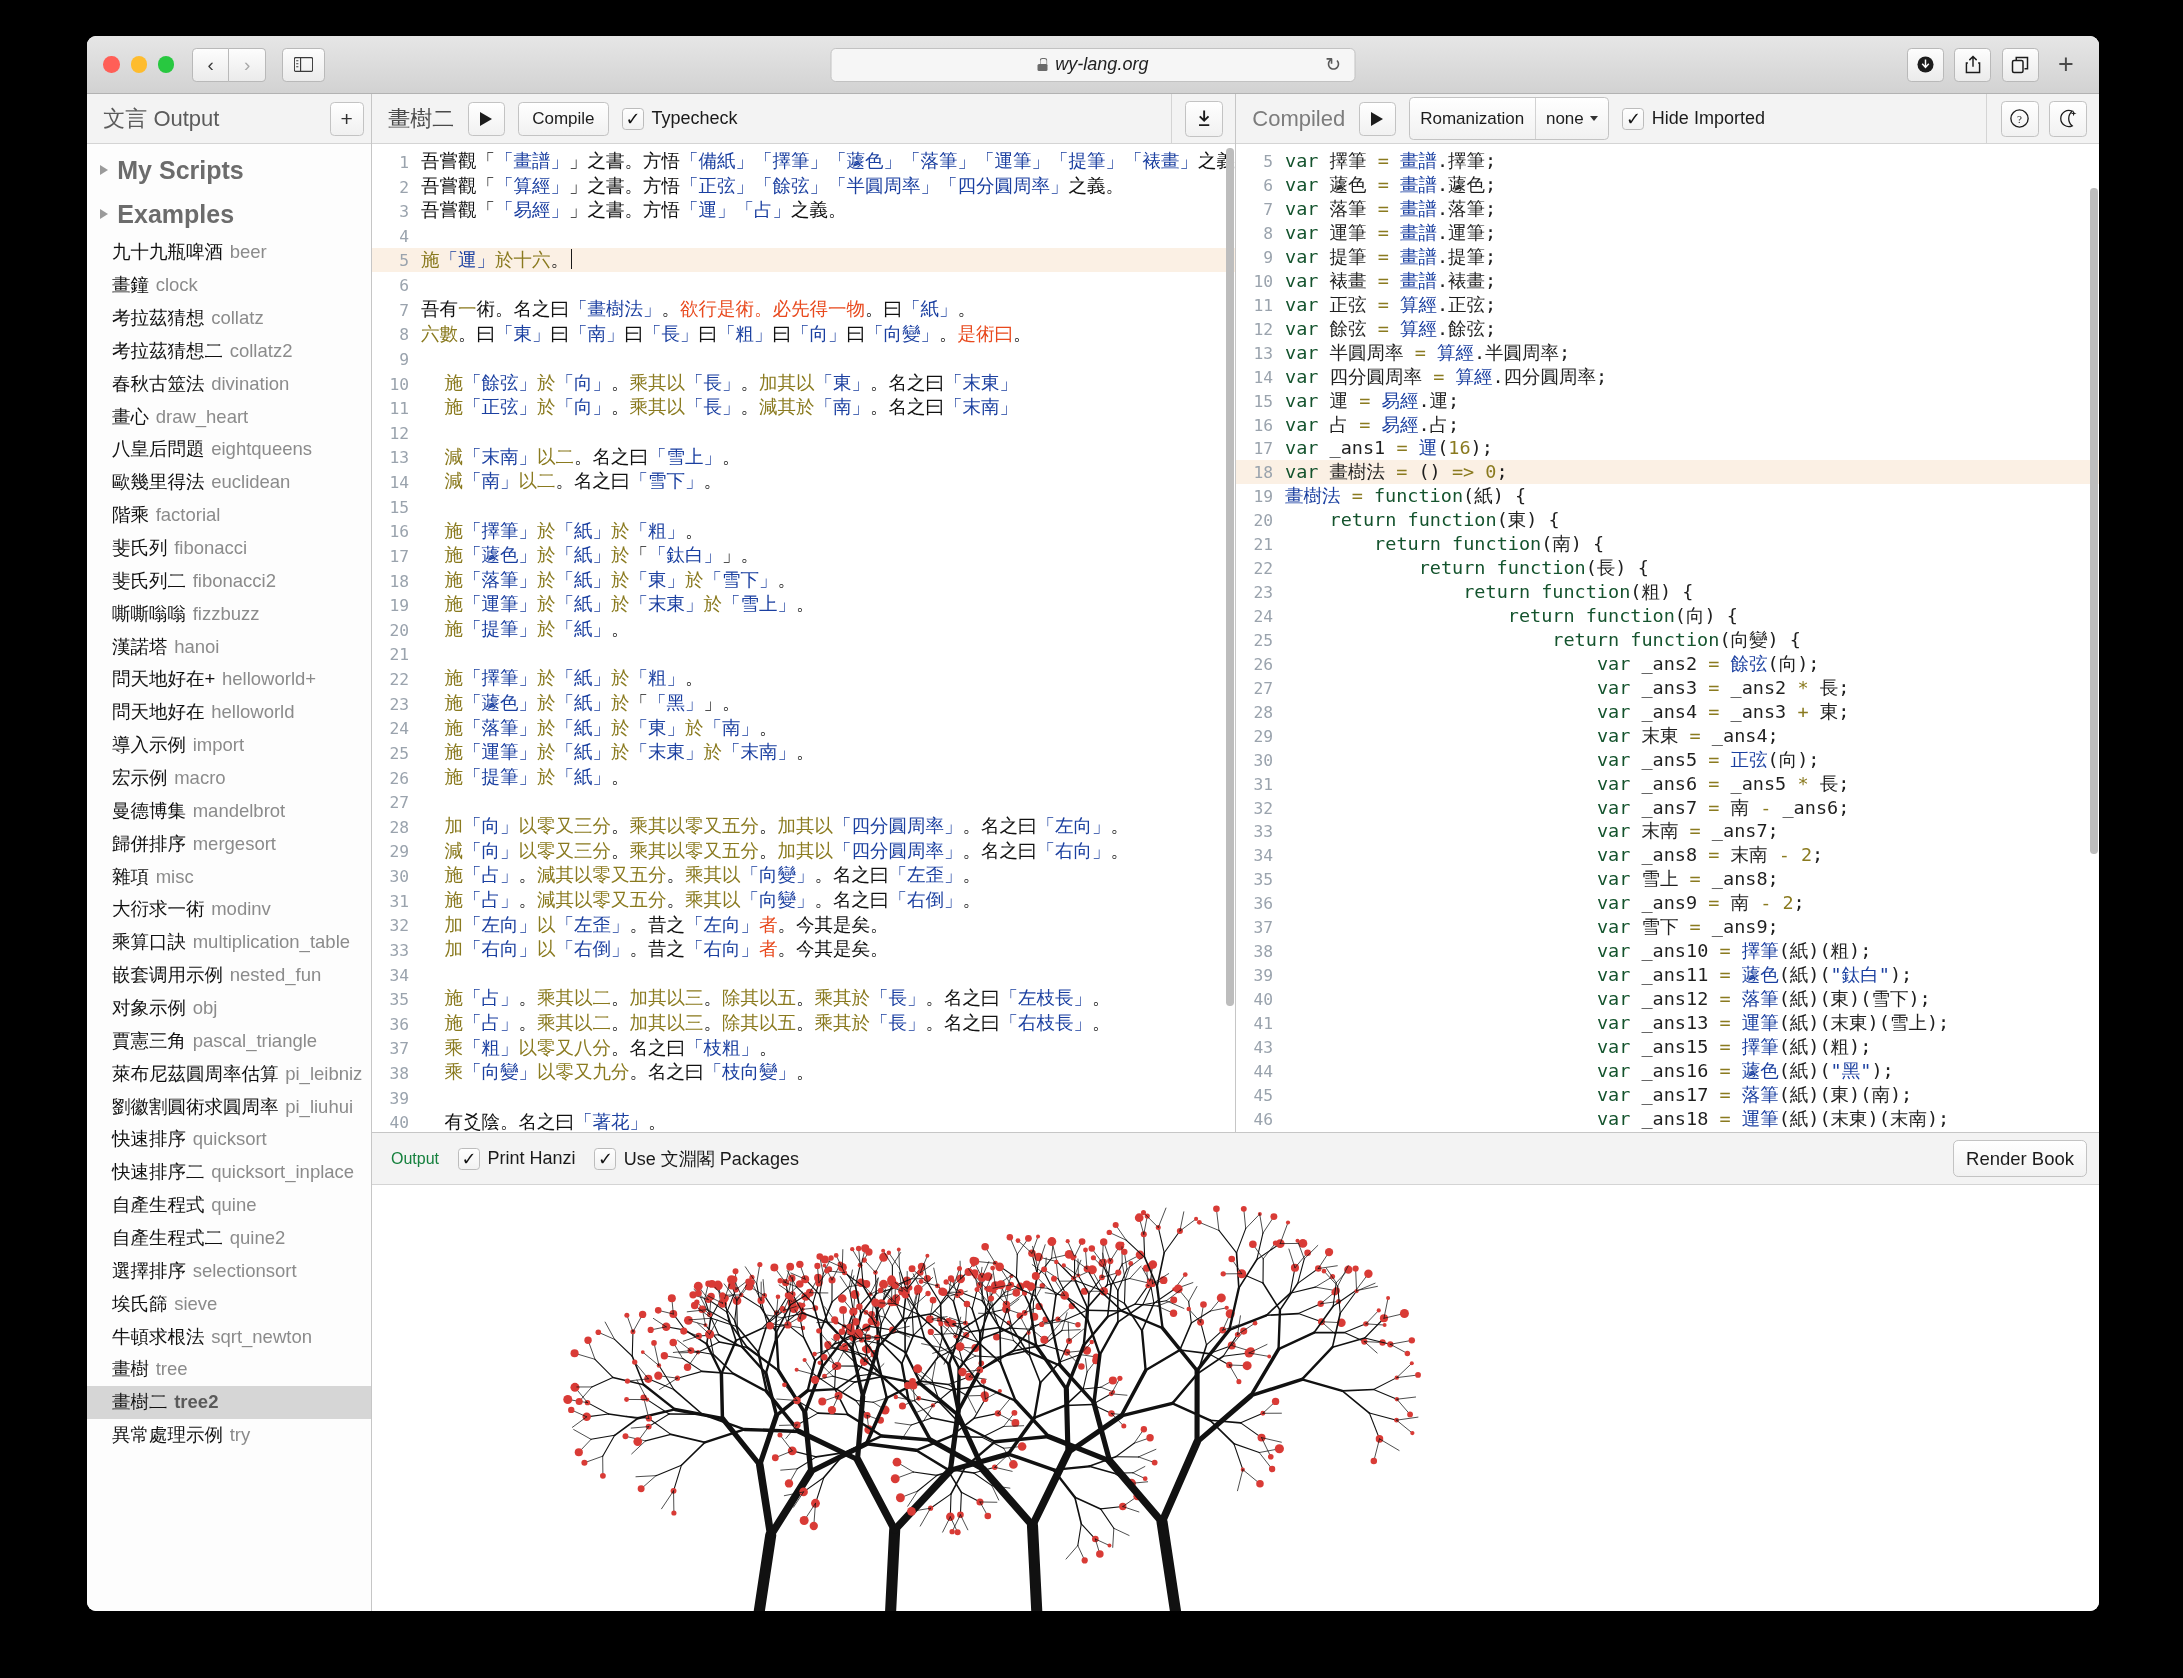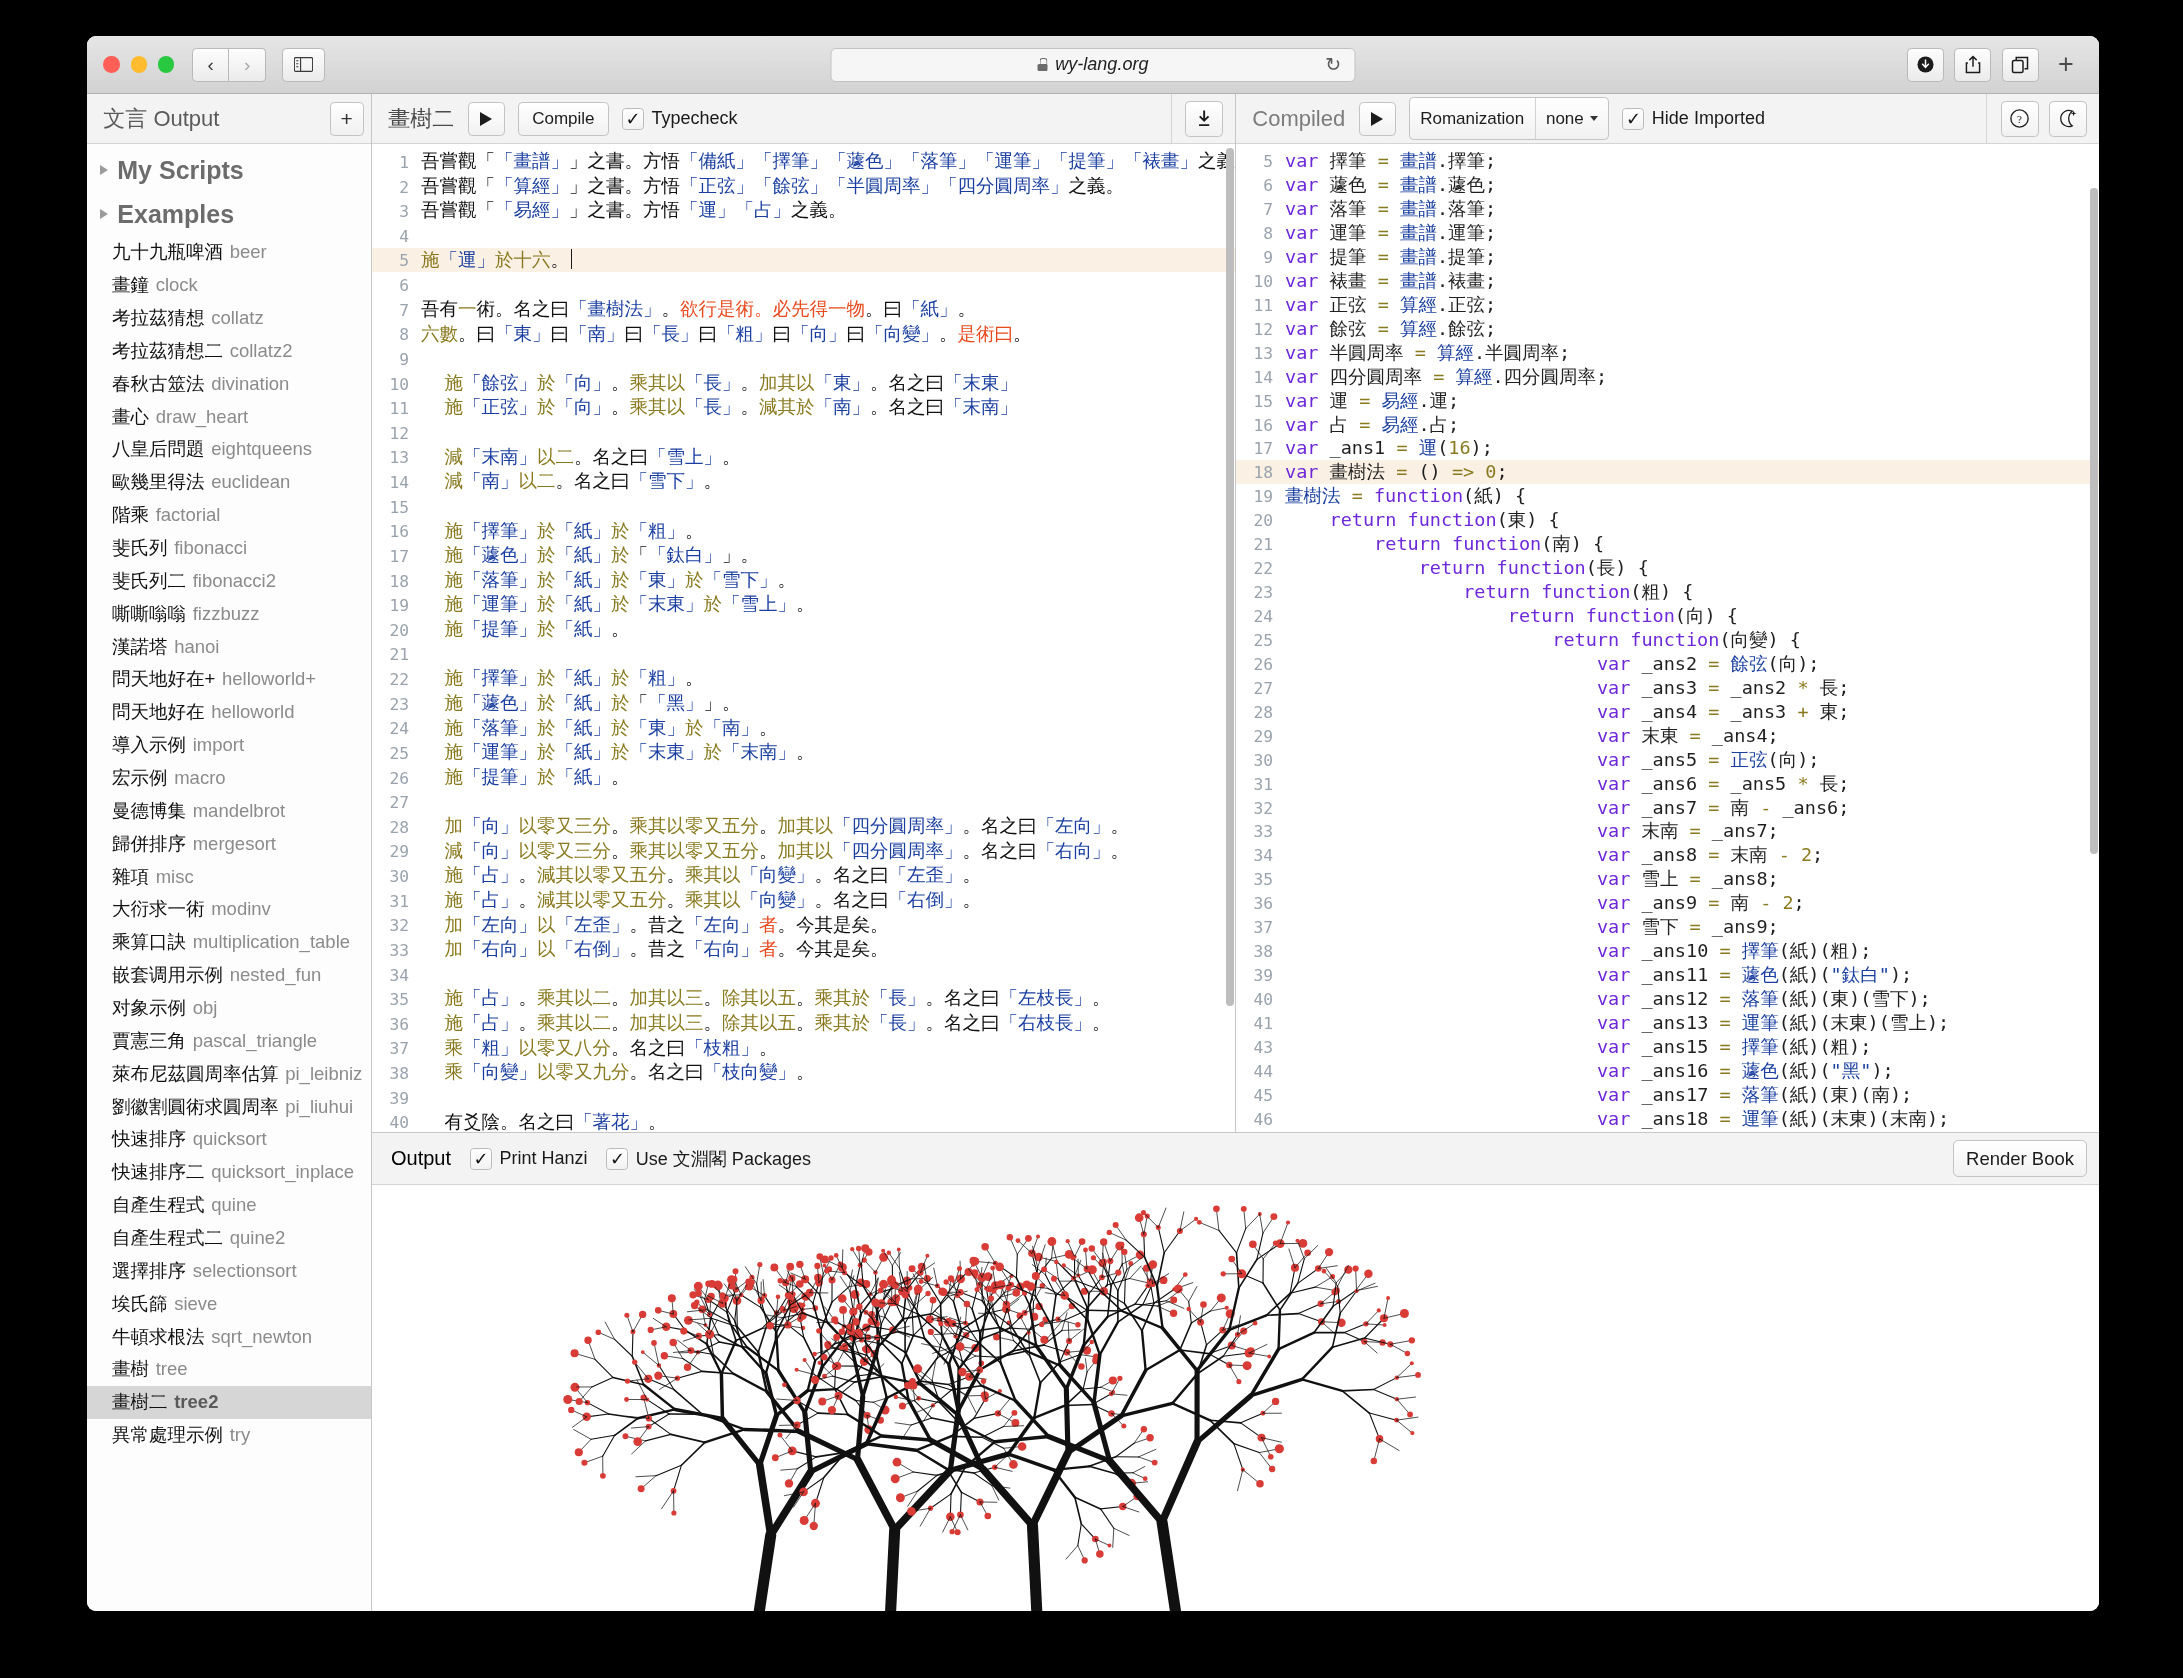--- a/index.html
+++ b/index.html
@@ -193,21 +193,21 @@
   .w-pln { color: #111; }
   .caret-bar {
     display: inline-block; width: 1.5px; height: 20px;
     background: #1a1a1a; vertical-align: -3.7px; margin-left: 1.5px;
   }
 
   
   #compiled-code { font-size: 18.5px; line-height: 1.285; padding-top: 5.2px; }
   #compiled-code .ln { font-size: 16.3px; padding-top: 3px; }
   #compiled-code .src { font-family: "DejaVu Sans Mono", monospace; color: #222; }
-  .j-kw { color: #6d28d9; }
+  .j-kw { color: #14532d; }
   .j-id { color: #1a3fa0; }
   .j-op { color: #8a7a1f; }
   .j-num { color: #8a7a1f; }
   .j-str { color: #1a3fa0; }
   .j-pln { color: #1f1f1f; }
 
   .vscroll {
     position: absolute; top: 0; right: 1.5px; width: 7.4px; bottom: 0;
   }
   .vscroll i {
@@ -215,21 +215,21 @@
     background: #bdbdbd; display: block;
   }
 
   
   #output-bar {
     height: 53px; flex: 0 0 53px;
     background: #f3f3f3;
     border-top: 0.7px solid #c6c6c6; border-bottom: 0.7px solid #d4d4d4;
     display: flex; align-items: center; gap: 19px; padding: 0 12px 0 19px;
   }
-  #output-title { font-size: 20px; color: #000000; }
+  #output-title { font-size: 16px; color: #15803d; }
   #render-book {
     margin-left: auto; height: 37px; padding: 0 12px;
     background: linear-gradient(#fff,#f1f1f1);
     border: 0.7px solid #c3c3c3; border-radius: 5.2px;
     display: flex; align-items: center; font-size: 18.5px; color: #1c1c1c;
   }
   #output-canvas { flex: 1; background: #fff; position: relative; overflow: hidden; }
 </style>
 </head>
 <body>

